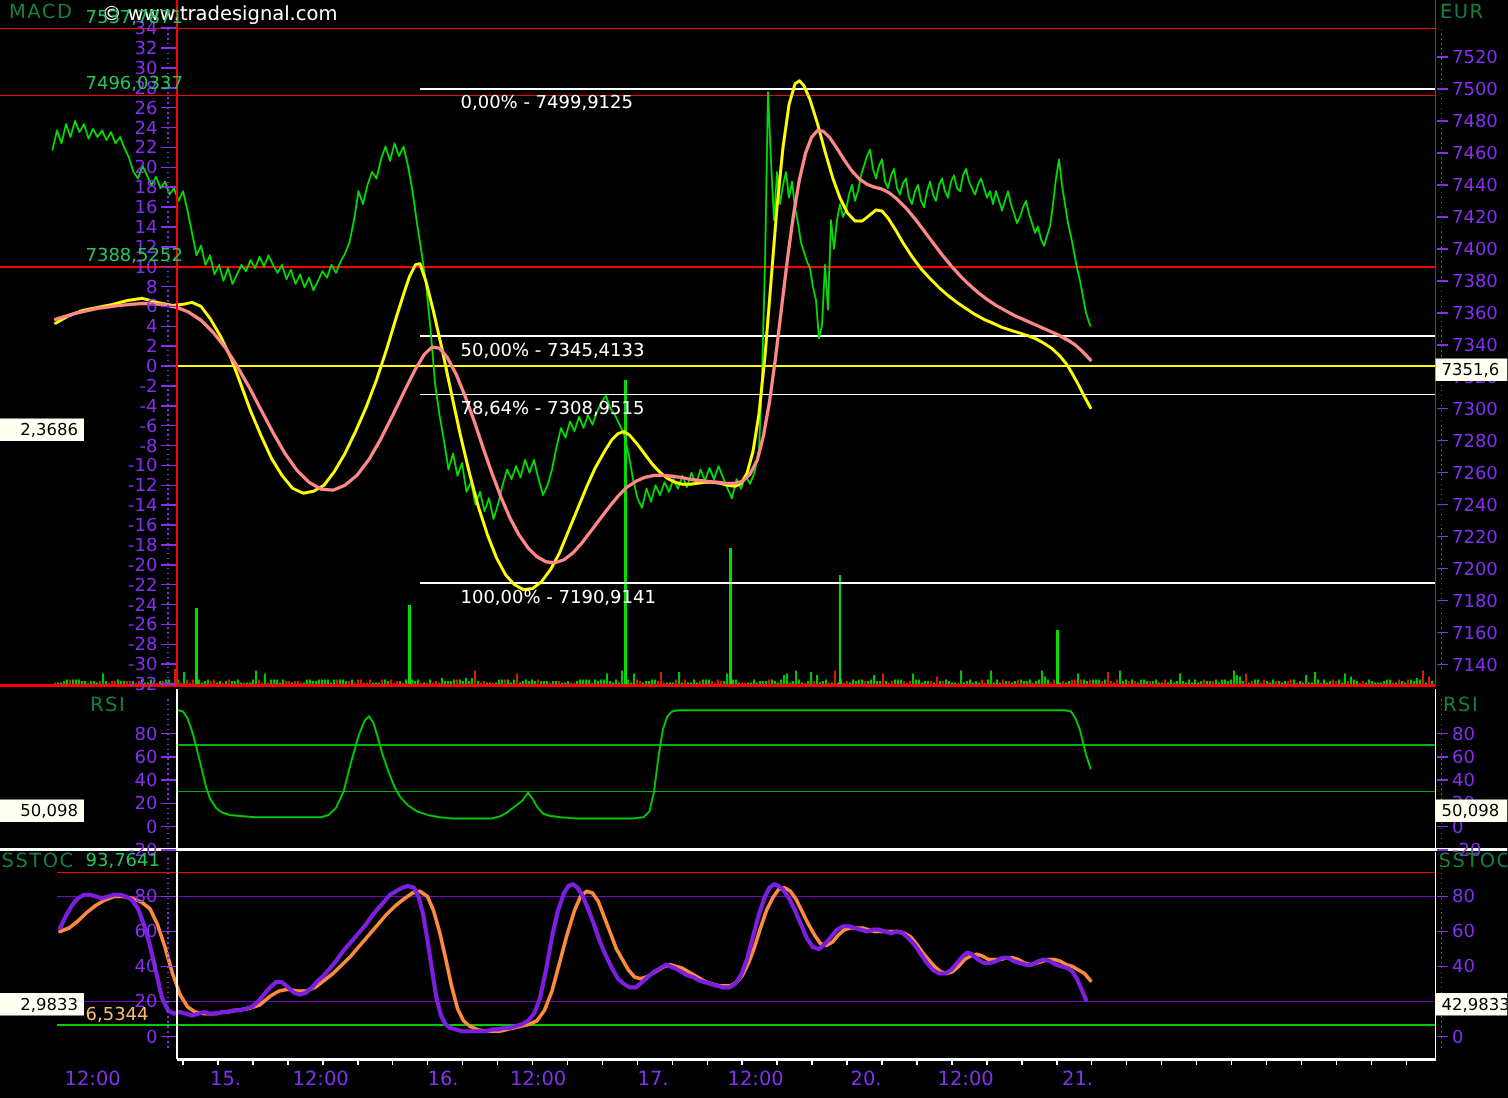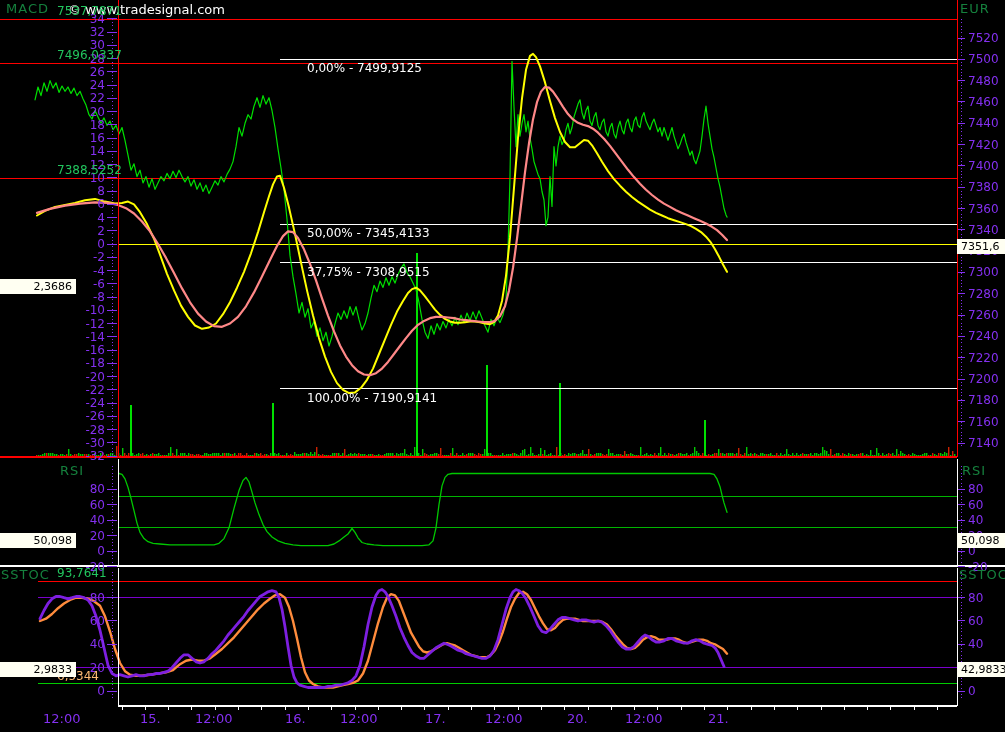--- a/index.html
+++ b/index.html
@@ -10,21 +10,21 @@
   .lbl{position:absolute;white-space:pre;font:12px "DejaVu Sans",sans-serif;line-height:13px;}
   .big{font-size:13px;letter-spacing:1px;}
   .red{color:#22c55e;}
   .white{color:#ffffff;margin-left:25px;}
   .purple{color:#15803d;}
   .green{color:#fdba74;}
   .wm{font-size:13px;}
   .valbox{position:absolute;background:#fffff2;color:#000;
           font:11px "DejaVu Sans",sans-serif;height:15px;line-height:15px;
           padding:0 4px;box-sizing:border-box;white-space:nowrap;z-index:5;margin-top:29px;}
-  .vr{left:0;width:76px;text-align:right;}
+  .vr{left:0;width:56px;text-align:right;}
   .vl{left:957px;width:48px;text-align:left;}
 </style>
 </head>
 <body>
 
 <div id="win">
   <svg id="cv" width="1005" height="732">
       <rect x="36" y="455" width="1.4" height="1" fill="#cc2200"></rect>
       <rect x="38" y="455" width="1.4" height="1" fill="#00c800"></rect>
       <rect x="40" y="455" width="1.4" height="1" fill="#00c800"></rect>
@@ -729,21 +729,21 @@
   <div class="lbl purple big" style="left:6px;top:2px">MACD</div>
   <div class="lbl white wm" style="left:43px;top:3px">© www.tradesignal.com</div>
   <div class="lbl purple big" style="left:960px;top:2px">EUR</div>
 
   <div class="lbl red" style="left:57px;top:5px">7537,7871</div>
   <div class="lbl red" style="left:57px;top:49px">7496,0337</div>
   <div class="lbl red" style="left:57px;top:164px">7388,5252</div>
 
   <div class="lbl white" style="left:282px;top:62px">0,00% - 7499,9125</div>
   <div class="lbl white" style="left:282px;top:227px">50,00% - 7345,4133</div>
-  <div class="lbl white" style="left:282px;top:266px">37,75% - 7308,9515</div>
+  <div class="lbl white" style="left:282px;top:266px">78,64% - 7308,9515</div>
   <div class="lbl white" style="left:282px;top:392px">100,00% - 7190,9141</div>
 
   <div class="lbl purple big" style="left:60px;top:464px">RSI</div>
   <div class="lbl purple big" style="left:962px;top:464px">RSI</div>
   <div class="lbl purple big" style="left:1px;top:568px">SSTOC</div>
   <div class="lbl purple big" style="left:959px;top:568px">SSTOC</div>
 
   <div class="lbl red" style="left:57px;top:567px">93,7641</div>
   <div class="lbl green" style="left:57px;top:670px">6,5344</div>
 

